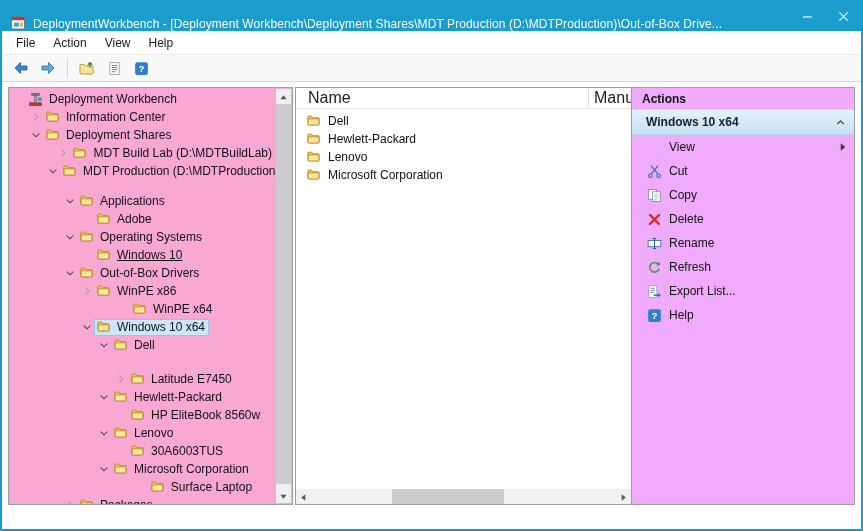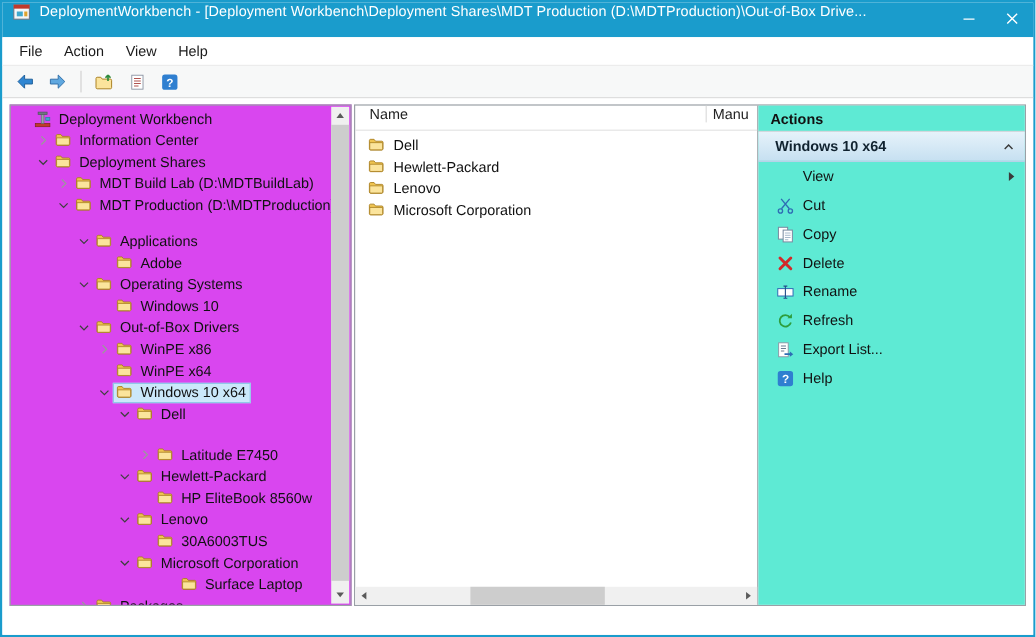--- a/index.html
+++ b/index.html
@@ -2,67 +2,67 @@
 <html style="--titlebar-bg: #1A9CCC; --window-border: #1A9CCC; --selection-bg: #CBE8FA; --selection-border: #90C8E8; --actions-group-bg-top: #E6F2FA; --actions-group-bg-bottom: #C6E0F1; --folder-yellow: #FBE49C; --delete-red: #D12B2B; --refresh-green: #2E9E3E; --accent-blue: #2E6DB4;"><head>
 <meta charset="utf-8">
 <style>
   *{margin:0;padding:0;box-sizing:border-box;}
   html,body{width:863px;height:531px;overflow:hidden;background:#fff;
     font-family:"Liberation Sans","DejaVu Sans",sans-serif;}
   .window{width:863px;height:531px;border:2px solid var(--window-border,#1A9CCC);
     background:#fff;display:flex;flex-direction:column;position:relative;}
   
   .titlebar{height:29px;background:var(--titlebar-bg,#1A9CCC);color:#fff;
-    display:flex;align-items:flex-start;flex:0 0 auto;}
+    display:flex;align-items:flex-end;flex:0 0 auto;}
   .title-icon{width:16px;height:16px;margin:0 7px 0 8px;flex:0 0 auto;display:flex;}
   .title-text{font-size:12px;white-space:nowrap;overflow:hidden;flex:1;letter-spacing:.1px;}
   .win-btn{width:36px;height:100%;display:flex;align-items:center;justify-content:center;flex:0 0 auto;cursor:default;}
   
   .menubar{height:24px;background:#fff;display:flex;align-items:center;
     font-size:12px;color:#1a1a1a;border-bottom:1px solid #ececec;flex:0 0 auto;}
   .menu-item{padding:0 9px;height:100%;display:flex;align-items:center;}
   .menu-item:first-child{margin-left:5px;}
   
   .toolbar{height:27px;background:#f7f8f8;border-bottom:1px solid #d7d7d7;
     display:flex;align-items:center;padding-left:7px;gap:3px;flex:0 0 auto;}
   .tb-btn{width:24px;height:22px;display:flex;align-items:center;justify-content:center;border:1px solid transparent;}
   .tb-sep{width:1px;height:18px;background:#d2d2d2;margin:0 4px;}
   .tb-ic{display:flex;}
   
   .content{flex:1;display:flex;padding:5px 6px 24px 6px;background:#fff;min-height:0;}
-  .tree-pane{width:285px;flex:0 0 auto;border:1px solid #9aa0a6;background:#d946ef;
+  .tree-pane{width:285px;flex:0 0 auto;border:1px solid #9aa0a6;background:#f9a8d4;
     position:relative;overflow:hidden;margin-right:2px;}
   .tree-scroll{position:absolute;top:2px;left:0;right:16px;bottom:0;overflow:hidden;}
   .tree-row{height:18px;display:flex;align-items:center;font-size:12px;white-space:nowrap;color:#111;}
   .expander{width:15px;height:15px;flex:0 0 auto;display:flex;align-items:center;justify-content:center;}
   .row-core{display:flex;align-items:center;height:17px;padding:0 3px 0 1px;border:1px solid transparent;}
   .row-core.selected{background:var(--selection-bg,#CBE8FA);border-color:var(--selection-border,#90C8E8);}
   .tree-row .ic{width:17px;height:14px;margin-right:4px;display:flex;flex:0 0 auto;}
   
   .vscroll{position:absolute;top:1px;right:1px;bottom:1px;width:15px;background:#F0F0F0;}
   .vscroll .sb-arrow{position:absolute;left:0;width:15px;height:15px;display:flex;align-items:center;justify-content:center;}
   .sb-up{top:0;} .sb-down{bottom:0;}
   .vthumb{position:absolute;left:0;top:15px;bottom:19px;width:15px;background:#CDCDCD;}
   .hscroll{height:15px;flex:0 0 auto;background:#F0F0F0;position:relative;}
   .hscroll .sb-arrow{position:absolute;top:0;width:15px;height:15px;display:flex;align-items:center;justify-content:center;}
   .sb-left{left:0;} .sb-right{right:0;}
   .hthumb{position:absolute;top:0;left:96px;width:112px;height:15px;background:#CDCDCD;}
   
   .main-frame{flex:1;border:1px solid #9aa0a6;display:flex;min-width:0;background:#fff;}
   .list-pane{flex:1;display:flex;flex-direction:column;min-width:0;border-right:1px solid #9aa0a6;}
-  .list-header{height:21px;display:flex;align-items:flex-start;border-bottom:1px solid #e4e4e4;
-    font-size:12px;color:#222;flex:0 0 auto;overflow:hidden;}
+  .list-header{height:21px;display:flex;align-items:center;border-bottom:1px solid #e4e4e4;
+    font-size:16px;color:#222;flex:0 0 auto;overflow:hidden;}
   .col{display:flex;align-items:center;}
   .col-name{width:293px;flex:0 0 auto;border-right:1px solid #dcdcdc;padding-left:12px;}
   .col-manu{flex:1;padding-left:5px;white-space:nowrap;overflow:hidden;}
   .list-body{flex:1;padding-top:3px;overflow:hidden;}
   .list-row{height:18px;display:flex;align-items:center;font-size:12px;color:#111;padding-left:10px;white-space:nowrap;}
   .list-row .ic{width:17px;height:14px;margin-right:5px;display:flex;flex:0 0 auto;}
   
-  .actions-pane{width:222px;flex:0 0 auto;display:flex;flex-direction:column;background:#5eead4;}
+  .actions-pane{width:222px;flex:0 0 auto;display:flex;flex-direction:column;background:#f0abfc;}
   .actions-header{height:22px;display:flex;align-items:center;padding-left:10px;
     font-size:12px;font-weight:bold;color:#111;border-bottom:1px solid #d2d8dd;flex:0 0 auto;}
   .action-group-header{height:25px;display:flex;align-items:center;padding-left:14px;
     background:linear-gradient(var(--actions-group-bg-top,#E6F2FA),var(--actions-group-bg-bottom,#C6E0F1));
     border-bottom:1px solid #b6d3e8;font-size:12px;font-weight:bold;color:#10222f;flex:0 0 auto;}
   .group-chevron{margin-left:auto;margin-right:7px;display:flex;}
   .action-rows{flex:1;}
   .action-row{height:24px;display:flex;align-items:center;font-size:12px;color:#111;white-space:nowrap;}
   .aic{width:16px;height:16px;margin:0 7px 0 14px;flex:0 0 auto;display:flex;align-items:center;justify-content:center;}
   .subm{margin-left:auto;margin-right:8px;display:flex;}
@@ -186,21 +186,21 @@
             <span class="row-core">
               <span class="ic">
                 <svg viewBox="0 0 16 16" width="15" height="13">
                   <path d="M1 3.8C1 3.1 1.5 2.6 2.2 2.6h3.6l1.5 1.9h6.5c.7 0 1.2.5 1.2 1.2v6.7c0 .7-.5 1.2-1.2 1.2H2.2c-.7 0-1.2-.5-1.2-1.2z" fill="#EFC451" stroke="#A87E1F" stroke-width=".9"></path>
                   <path d="M1.4 6h13.2v6.4c0 .6-.5 1-1 1H2.4c-.6 0-1-.4-1-1z" fill="#FBE49C" stroke="#A87E1F" stroke-width=".8"></path>
                 </svg>
               </span>
               <span class="lbl">Deployment Shares</span>
             </span>
           </div>
-          <div class="tree-row" style="padding-left: 36px;">
+          <div class="tree-row" style="padding-left: 36px; justify-content: flex-end;">
             <span class="expander">
               <svg viewBox="0 0 16 16" width="12" height="12" fill="none" stroke="#9a9a9a" stroke-width="1.4">
                 <path d="M6 3.5l4.5 4.5L6 12.5"></path>
               </svg>
             </span>
             <span class="row-core">
               <span class="ic">
                 <svg viewBox="0 0 16 16" width="15" height="13">
                   <path d="M1 3.8C1 3.1 1.5 2.6 2.2 2.6h3.6l1.5 1.9h6.5c.7 0 1.2.5 1.2 1.2v6.7c0 .7-.5 1.2-1.2 1.2H2.2c-.7 0-1.2-.5-1.2-1.2z" fill="#EFC451" stroke="#A87E1F" stroke-width=".9"></path>
                   <path d="M1.4 6h13.2v6.4c0 .6-.5 1-1 1H2.4c-.6 0-1-.4-1-1z" fill="#FBE49C" stroke="#A87E1F" stroke-width=".8"></path>
@@ -262,21 +262,21 @@
             <span class="row-core">
               <span class="ic">
                 <svg viewBox="0 0 16 16" width="15" height="13">
                   <path d="M1 3.8C1 3.1 1.5 2.6 2.2 2.6h3.6l1.5 1.9h6.5c.7 0 1.2.5 1.2 1.2v6.7c0 .7-.5 1.2-1.2 1.2H2.2c-.7 0-1.2-.5-1.2-1.2z" fill="#EFC451" stroke="#A87E1F" stroke-width=".9"></path>
                   <path d="M1.4 6h13.2v6.4c0 .6-.5 1-1 1H2.4c-.6 0-1-.4-1-1z" fill="#FBE49C" stroke="#A87E1F" stroke-width=".8"></path>
                 </svg>
               </span>
               <span class="lbl">Operating Systems</span>
             </span>
           </div>
-          <div class="tree-row" style="padding-left: 70px;">
+          <div class="tree-row" style="padding-left: 70px; text-decoration: underline;">
             <span class="expander"></span>
             <span class="row-core">
               <span class="ic">
                 <svg viewBox="0 0 16 16" width="15" height="13">
                   <path d="M1 3.8C1 3.1 1.5 2.6 2.2 2.6h3.6l1.5 1.9h6.5c.7 0 1.2.5 1.2 1.2v6.7c0 .7-.5 1.2-1.2 1.2H2.2c-.7 0-1.2-.5-1.2-1.2z" fill="#EFC451" stroke="#A87E1F" stroke-width=".9"></path>
                   <path d="M1.4 6h13.2v6.4c0 .6-.5 1-1 1H2.4c-.6 0-1-.4-1-1z" fill="#FBE49C" stroke="#A87E1F" stroke-width=".8"></path>
                 </svg>
               </span>
               <span class="lbl">Windows 10</span>
             </span>
@@ -306,21 +306,21 @@
             <span class="row-core">
               <span class="ic">
                 <svg viewBox="0 0 16 16" width="15" height="13">
                   <path d="M1 3.8C1 3.1 1.5 2.6 2.2 2.6h3.6l1.5 1.9h6.5c.7 0 1.2.5 1.2 1.2v6.7c0 .7-.5 1.2-1.2 1.2H2.2c-.7 0-1.2-.5-1.2-1.2z" fill="#EFC451" stroke="#A87E1F" stroke-width=".9"></path>
                   <path d="M1.4 6h13.2v6.4c0 .6-.5 1-1 1H2.4c-.6 0-1-.4-1-1z" fill="#FBE49C" stroke="#A87E1F" stroke-width=".8"></path>
                 </svg>
               </span>
               <span class="lbl">WinPE x86</span>
             </span>
           </div>
-          <div class="tree-row" style="padding-left: 70px;">
+          <div class="tree-row" style="padding-left: 70px; gap: 36px;">
             <span class="expander"></span>
             <span class="row-core">
               <span class="ic">
                 <svg viewBox="0 0 16 16" width="15" height="13">
                   <path d="M1 3.8C1 3.1 1.5 2.6 2.2 2.6h3.6l1.5 1.9h6.5c.7 0 1.2.5 1.2 1.2v6.7c0 .7-.5 1.2-1.2 1.2H2.2c-.7 0-1.2-.5-1.2-1.2z" fill="#EFC451" stroke="#A87E1F" stroke-width=".9"></path>
                   <path d="M1.4 6h13.2v6.4c0 .6-.5 1-1 1H2.4c-.6 0-1-.4-1-1z" fill="#FBE49C" stroke="#A87E1F" stroke-width=".8"></path>
                 </svg>
               </span>
               <span class="lbl">WinPE x64</span>
             </span>

